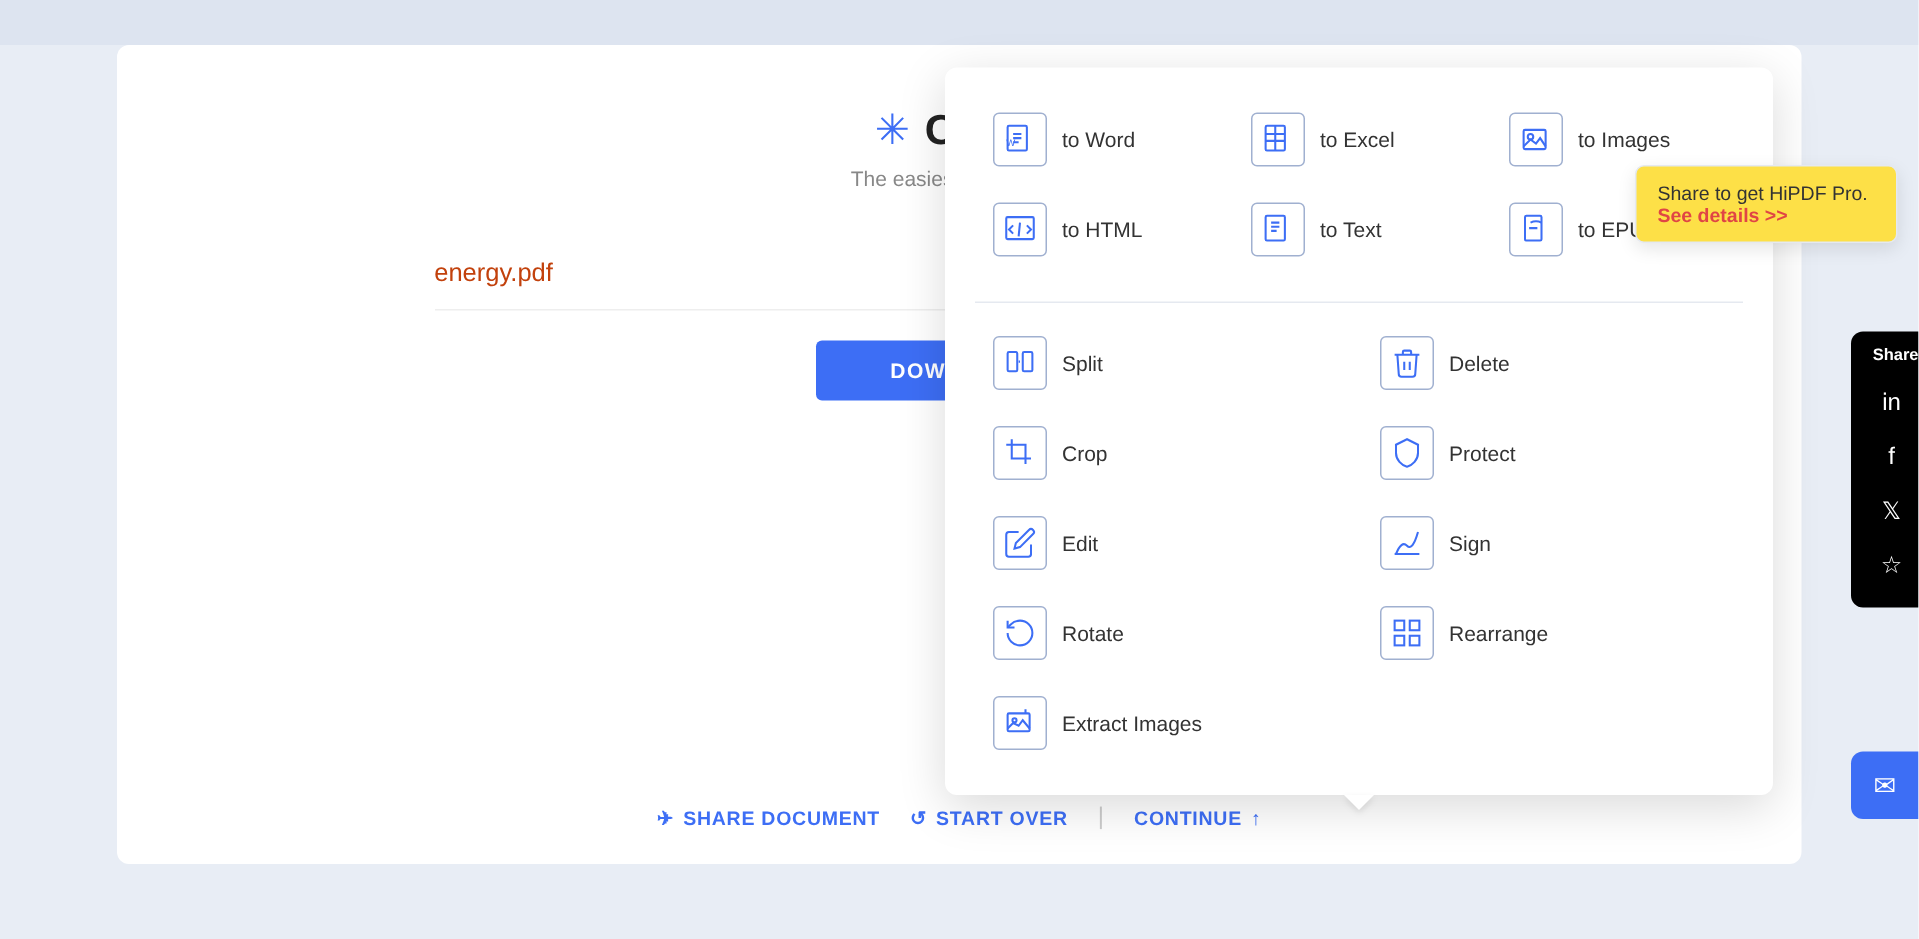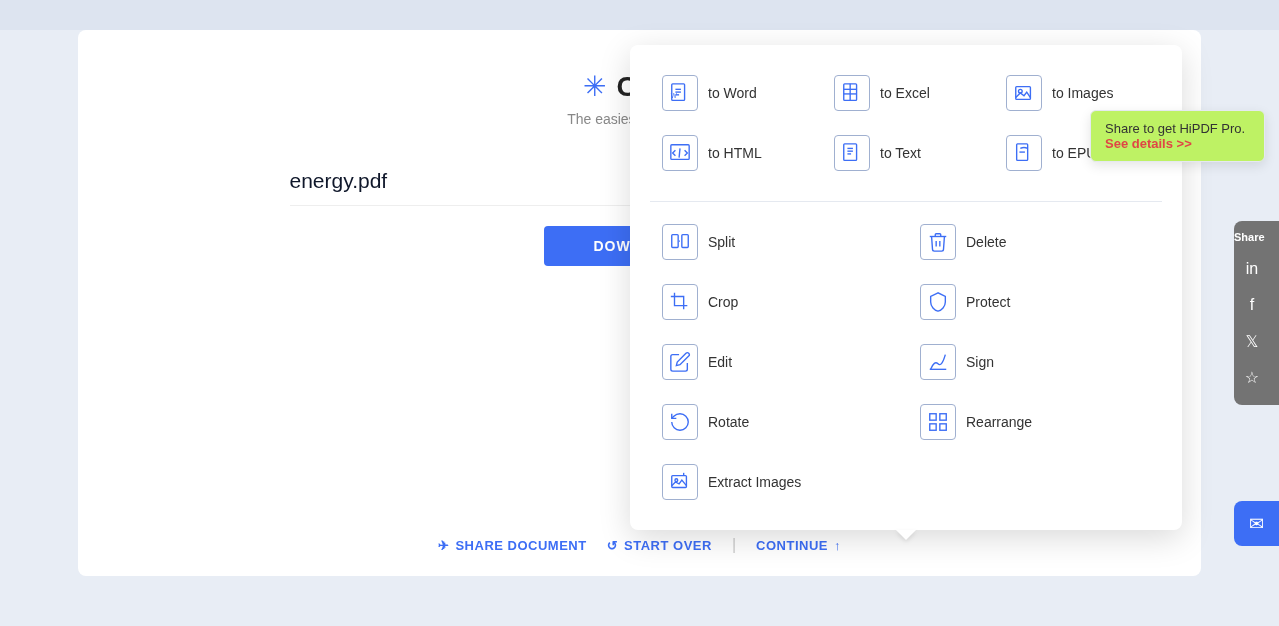--- a/index.html
+++ b/index.html
@@ -65,22 +65,22 @@
       max-width: 700px;
       display: flex;
       align-items: center;
       justify-content: space-between;
       padding: 12px 0;
       border-bottom: 1px solid #eee;
       margin-bottom: 20px;
     }
 
     .file-name {
-      font-size: 21px;
-      color: #0f172a;
+      font-size: 17px;
+      color: #c2410c;
       font-weight: 500;
     }
 
     .file-info {
       display: flex;
       align-items: center;
       gap: 10px;
       color: #555;
       font-size: 14px;
     }
@@ -158,22 +158,22 @@
     }
 
     
     .share-sidebar {
       position: absolute;
       right: 0;
       top: 50%;
       transform: translateY(-50%);
       display: flex;
       flex-direction: column;
-      align-items: flex-start;
-      background: #737373;
+      align-items: flex-end;
+      background: #000000;
       border-radius: 8px 0 0 8px;
       padding: 10px 0;
       width: 45px;
     }
 
     .share-label {
       color: #fff;
       font-size: 11px;
       font-weight: 600;
       margin-bottom: 8px;
@@ -271,21 +271,21 @@
       color: #3d6ef5;
       font-size: 14px;
       flex-shrink: 0;
     }
 
     
     .tooltip-box {
       position: absolute;
       top: 110px;
       left: 1090px;
-      background: #bef264;
+      background: #fde047;
       border: 1.5px solid #e5e9f0;
       border-radius: 6px;
       padding: 10px 14px;
       width: 175px;
       box-shadow: 0 4px 12px rgba(0,0,0,0.1);
       z-index: 200;
       font-size: 13px;
     }
 
     .tooltip-box .tip-main {

